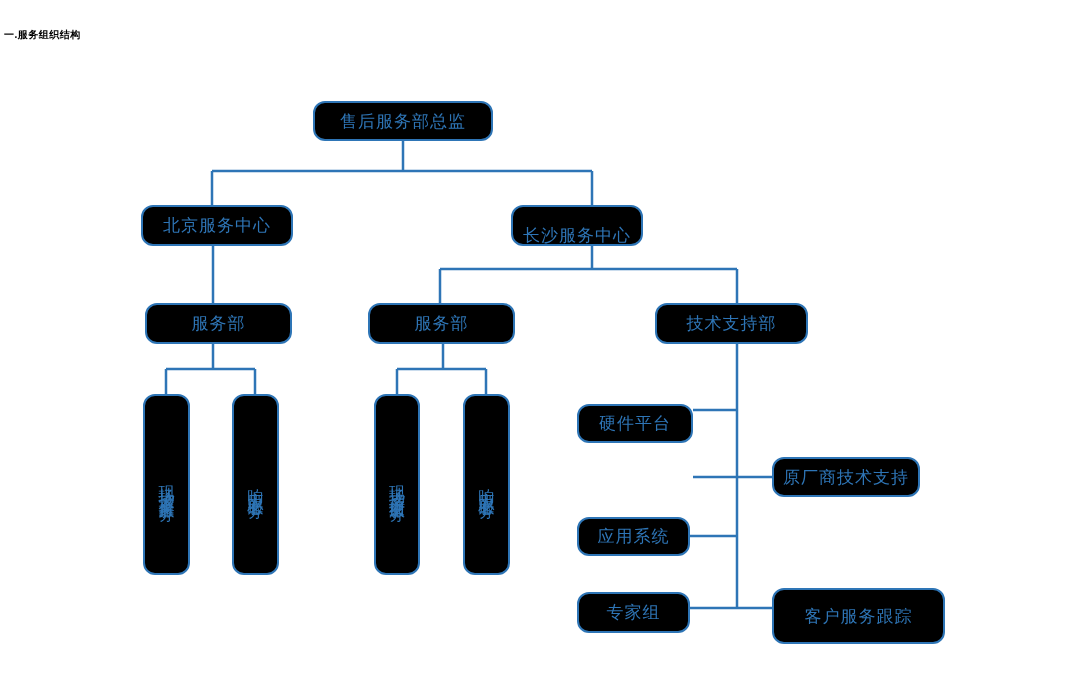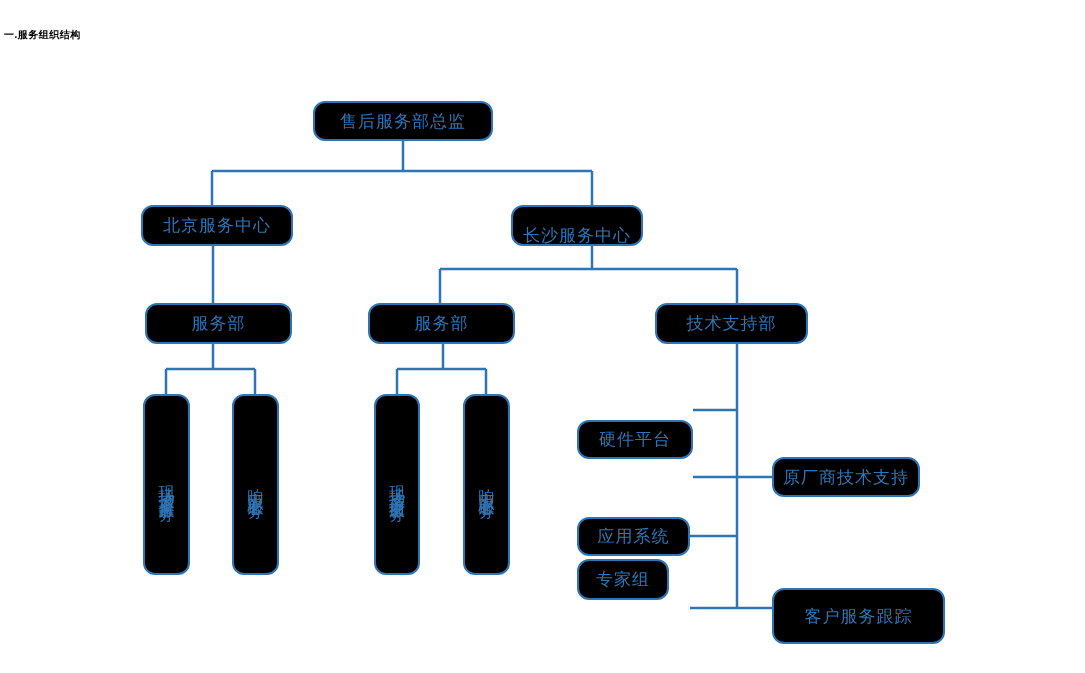--- a/index.html
+++ b/index.html
@@ -102,27 +102,27 @@
   <div class="node" style="left:232px; top:394px; width:47px; height:181px;">
     <span class="vtext">响应中心服务</span>
   </div>
   <div class="node" style="left:374px; top:394px; width:46px; height:181px;">
     <span class="vtext">现场支持培训服务</span>
   </div>
   <div class="node" style="left:463px; top:394px; width:47px; height:181px;">
     <span class="vtext">响应中心服务</span>
   </div>
 
-  <div class="node" style="left:577px; top:420px; width:116px; height:39px;">
+  <div class="node" style="left:577px; top:404px; width:116px; height:39px;">
     <span>硬件平台</span>
   </div>
   <div class="node" style="left:577px; top:517px; width:113px; height:39px;">
     <span>应用系统</span>
   </div>
-  <div class="node" style="left:577px; top:559px; width:92px; height:41px;">
+  <div class="node" style="left:577px; top:592px; width:113px; height:41px;">
     <span>专家组</span>
   </div>
 
   <div class="node" style="left:772px; top:457px; width:148px; height:40px;">
     <span>原厂商技术支持</span>
   </div>
   <div class="node" style="left:772px; top:588px; width:173px; height:56px;">
     <span>客户服务跟踪</span>
   </div>
 

